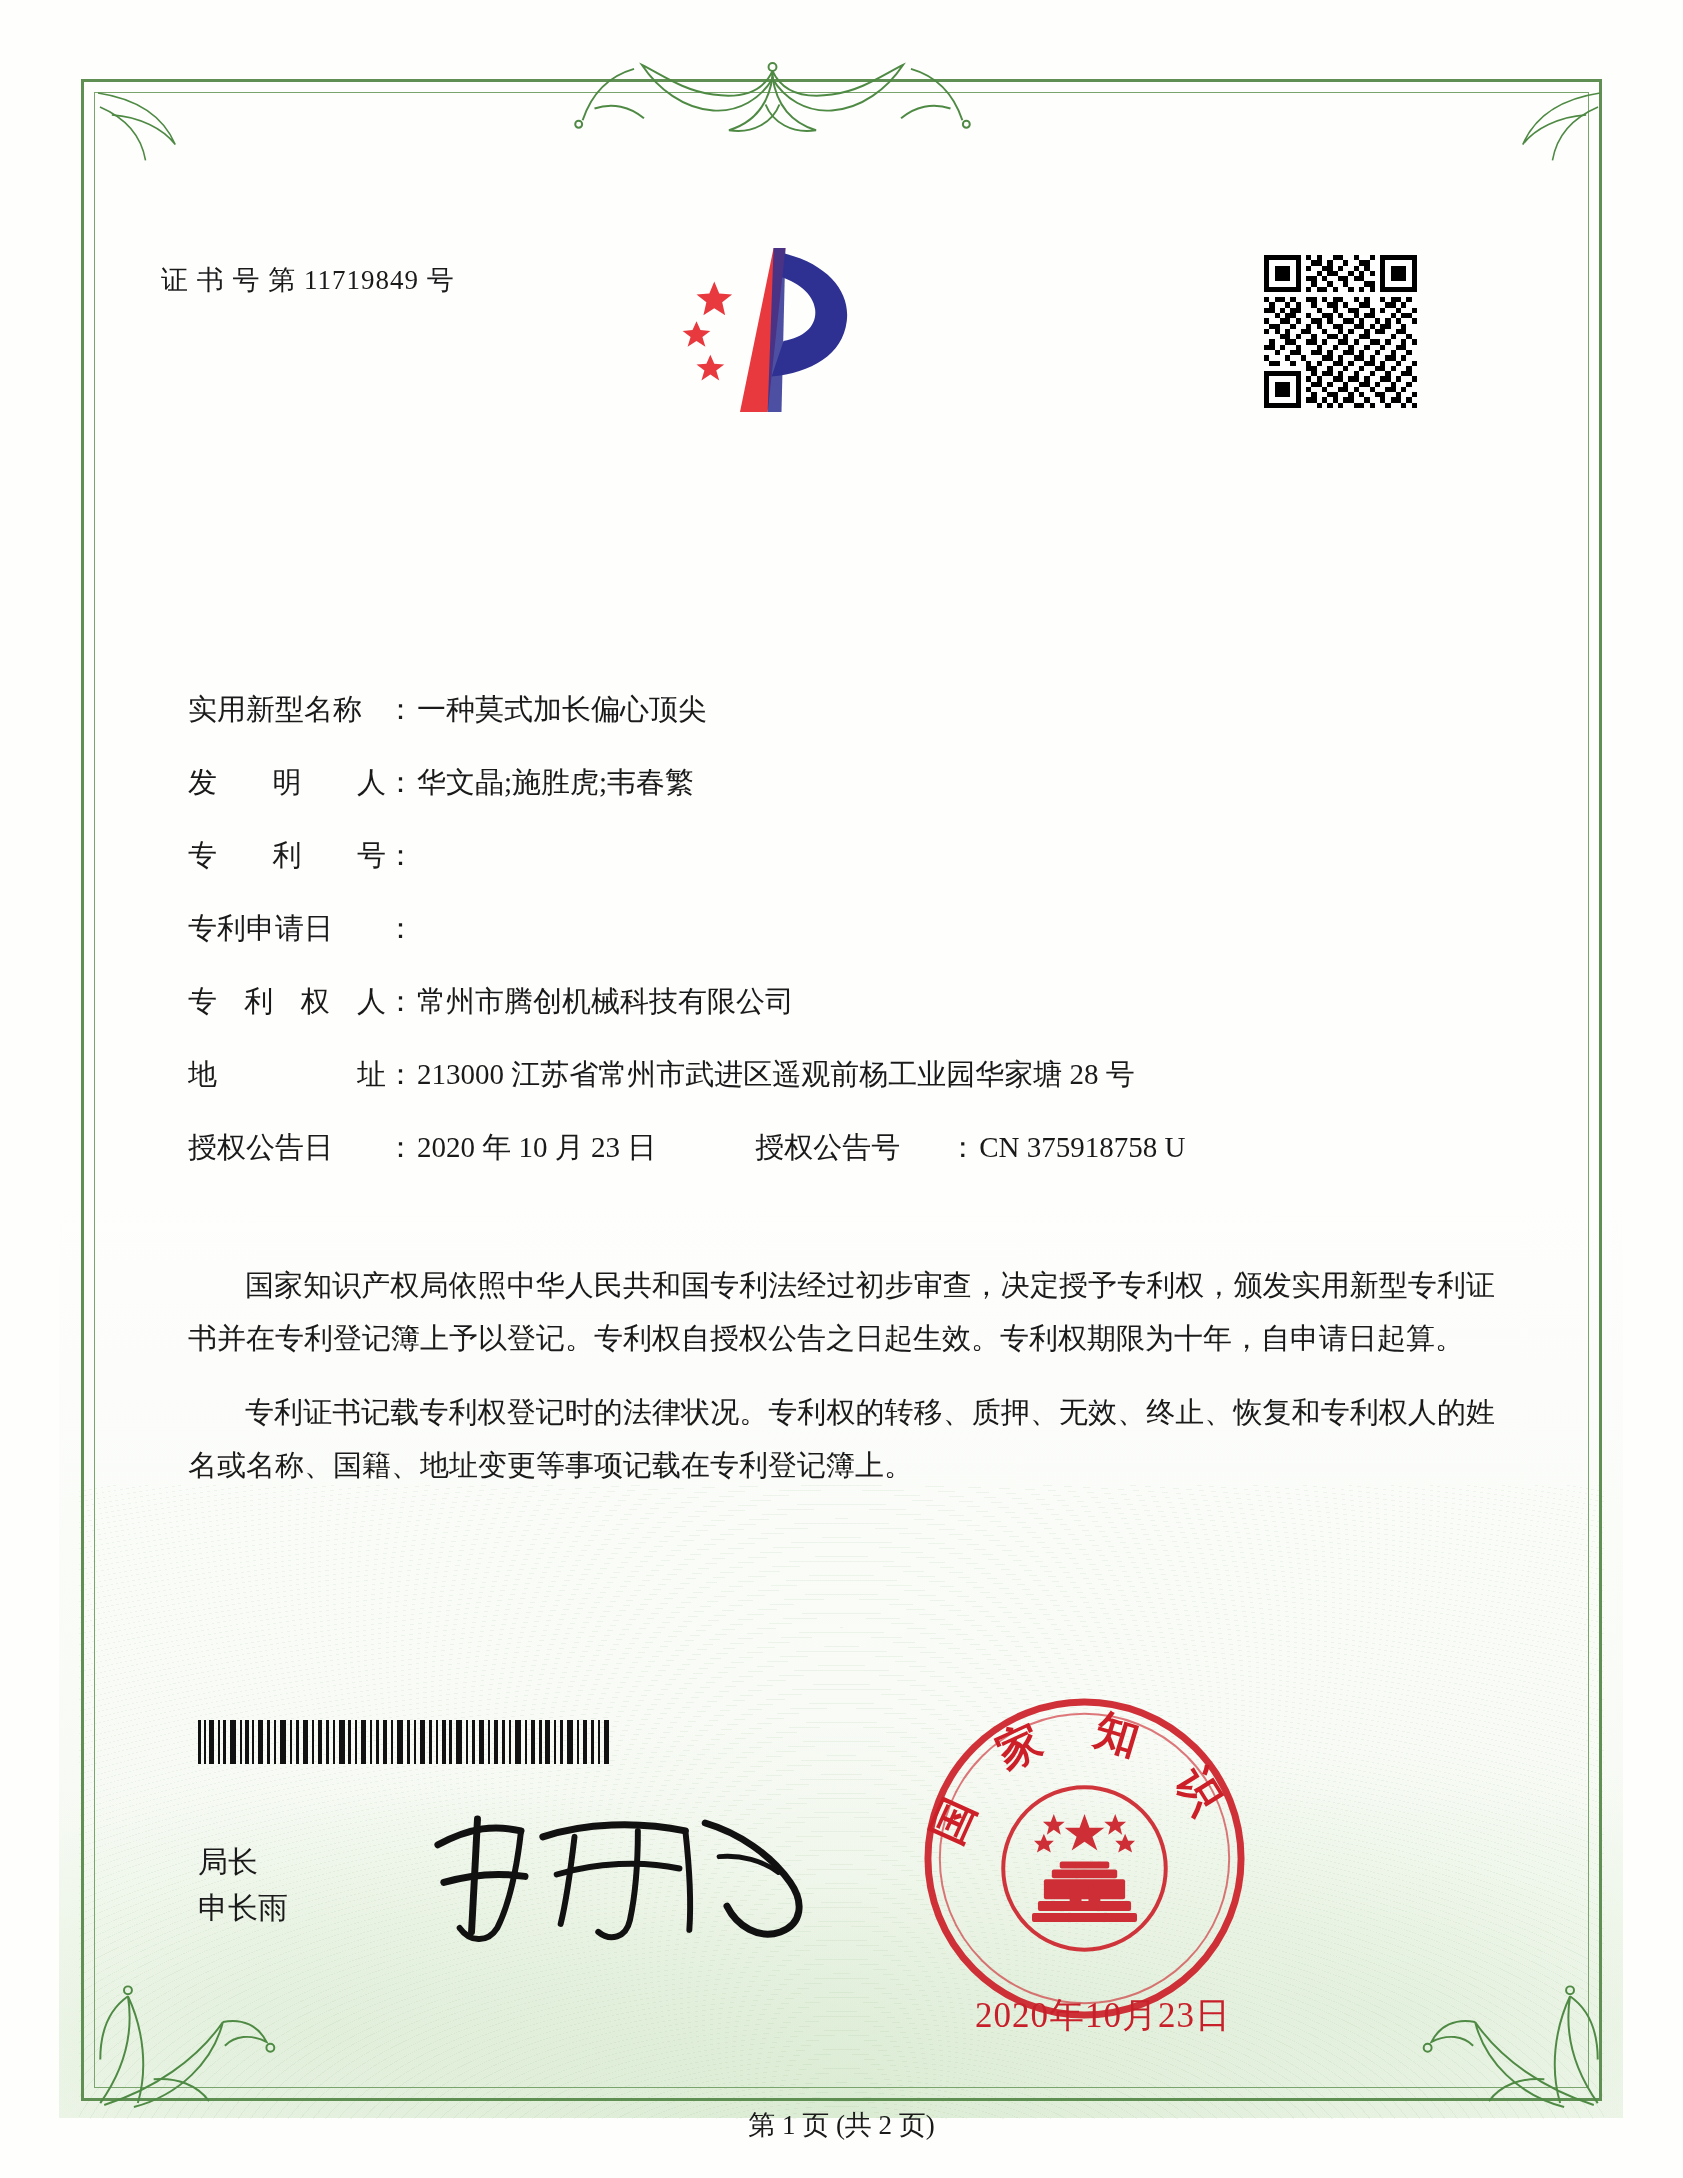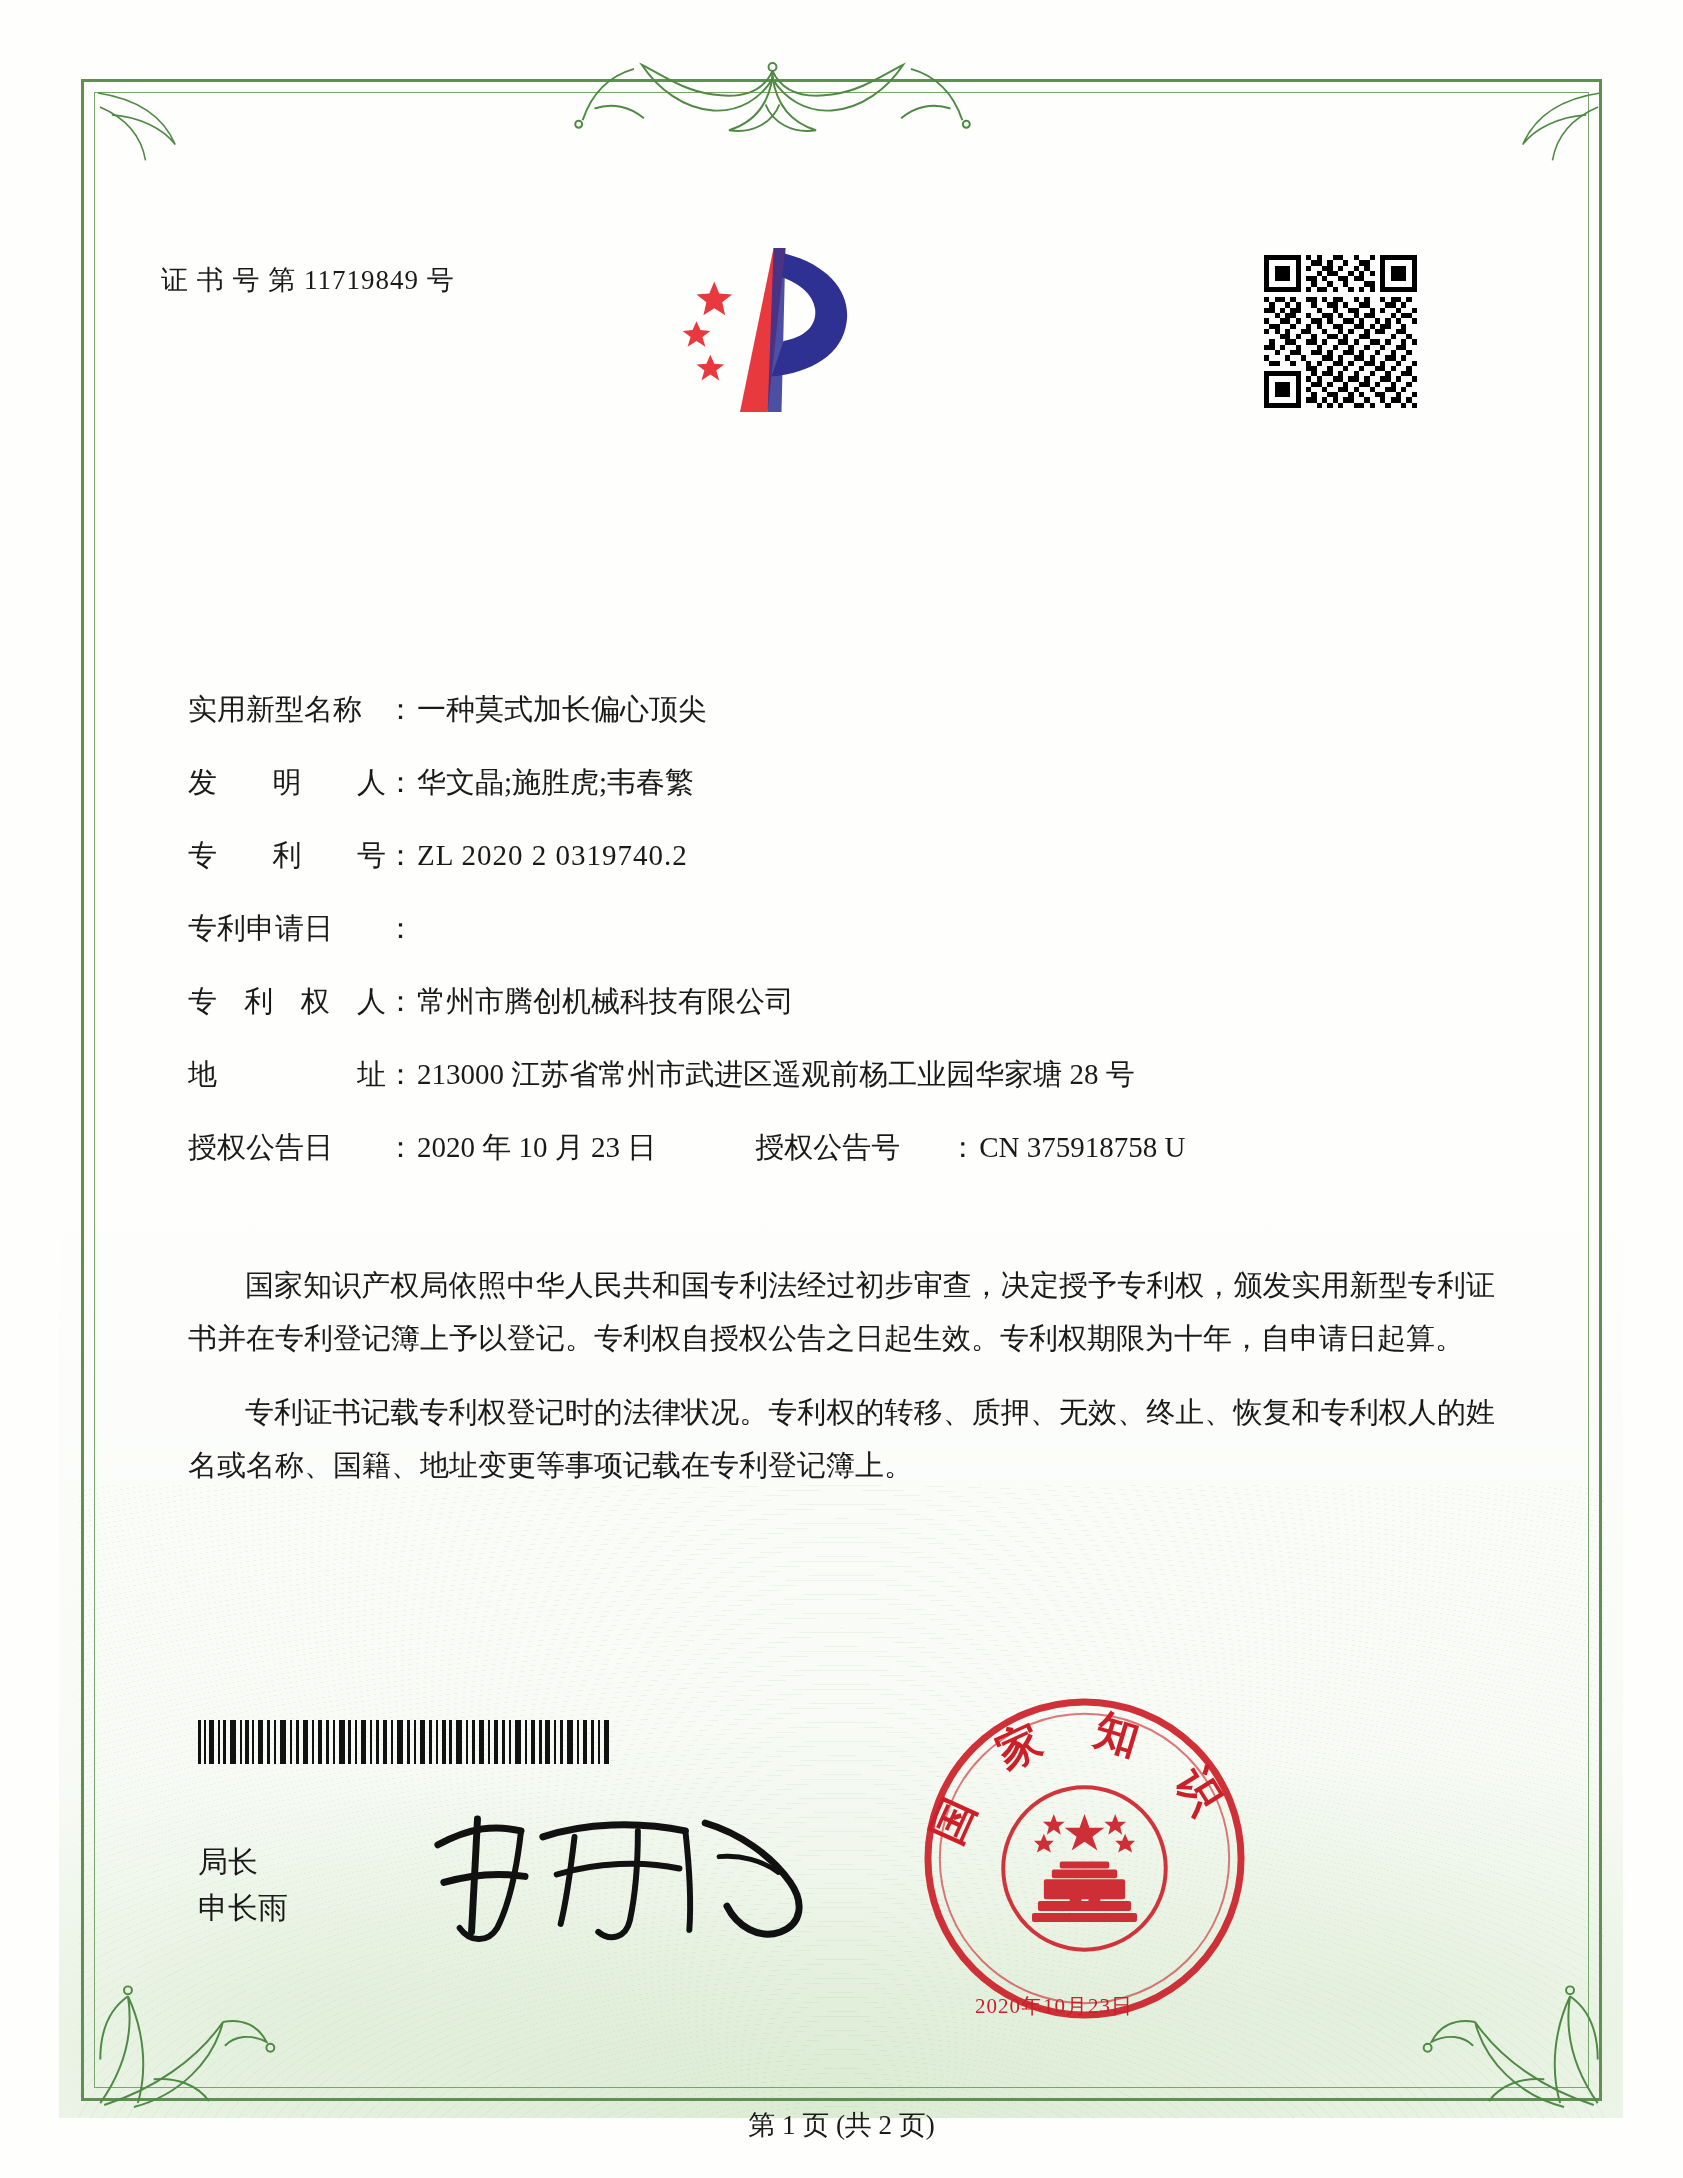--- a/index.html
+++ b/index.html
@@ -179,21 +179,21 @@
 
   
   .seal {
     position: absolute;
     left: 921px; top: 1695px;
     width: 327px; height: 327px;
   }
   .seal-date {
     position: absolute;
     left: 975px; top: 1992px;
-    font-size: 21px;
+    font-size: 35px;
     color: #c8202a;
     letter-spacing: 1px;
     white-space: nowrap;
   }
 
   
   .footer {
     position: absolute;
     left: 0; top: 2107px;
     width: 1683px;
@@ -548,21 +548,20 @@
       <span class="val">华文晶;施胜虎;韦春繁</span>
     </div>
 
     <div class="row">
       <span class="lab">
         <span>专</span>
         <span>利</span>
         <span>号</span>
       </span>
       <span class="colon">：</span>
-      <span class="val mono">ZL 2020 2 0319740.2</span>
     </div>
 
     <div class="row">
       <span class="lab solid">专利申请日</span>
       <span class="colon">：</span>
     </div>
 
     <div class="row">
       <span class="lab">
         <span>专</span>

